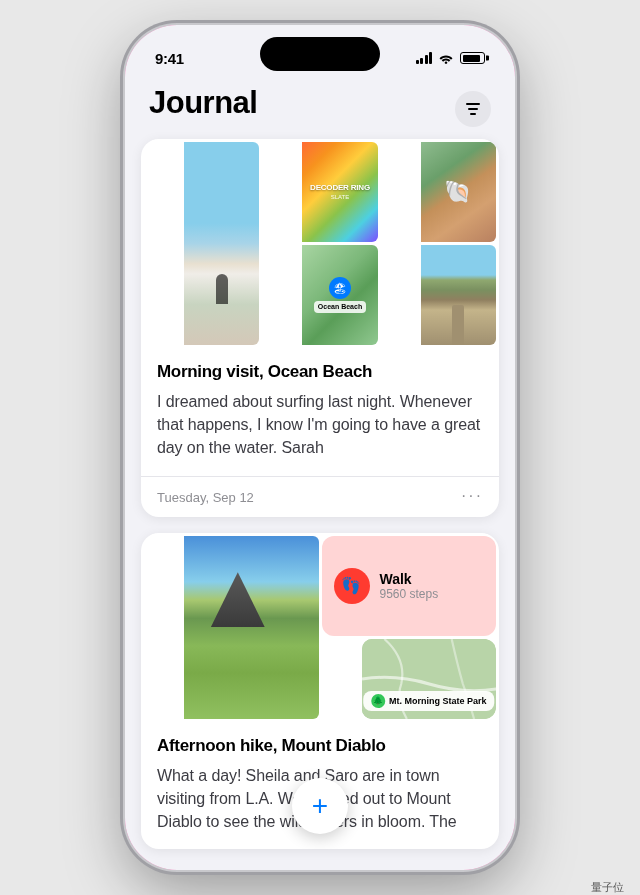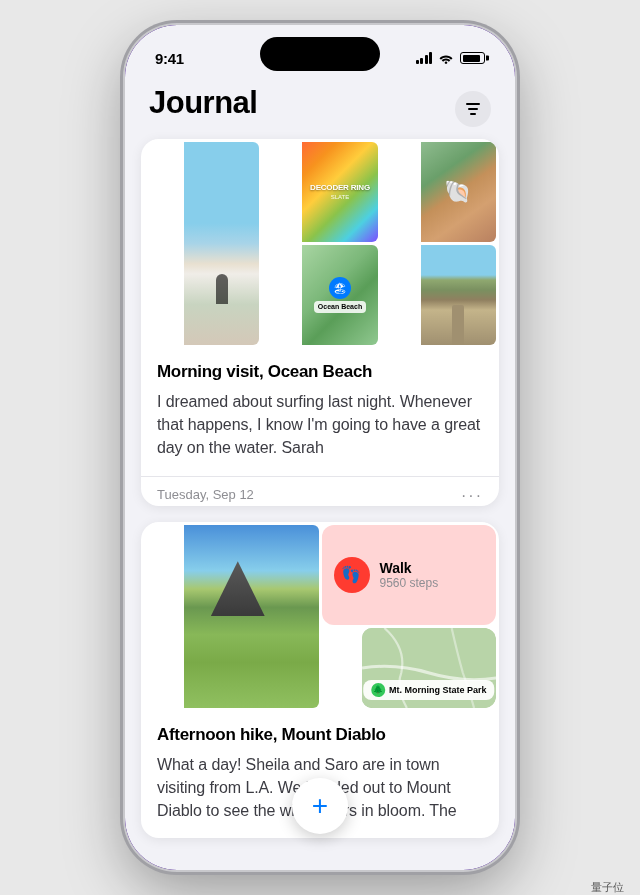--- a/index.html
+++ b/index.html
@@ -30,21 +30,21 @@
       color: #555;
       display: flex;
       align-items: center;
       gap: 4px;
     }
 
     
     .phone-frame {
       width: 390px;
       height: 845px;
-      background: #4c1d95;
+      background: #f9a8d4;
       border-radius: 52px;
       position: relative;
       box-shadow:
         0 0 0 2px #c8c8cc,
         0 0 0 5px #a0a0a5,
         0 20px 60px rgba(0,0,0,0.35);
       overflow: hidden;
     }
 
     
@@ -386,22 +386,22 @@
       font-size: 16px;
       color: #3c3c43;
       line-height: 1.45;
       letter-spacing: -0.1px;
     }
 
     
     .card-footer {
       display: flex;
       justify-content: space-between;
-      align-items: flex-start;
-      padding: 10px 16px 1px;
+      align-items: flex-end;
+      padding: 10px 16px 12px;
       border-top: 0.5px solid #e5e5ea;
     }
 
     .card-date {
       font-size: 13px;
       color: #8e8e93;
     }
 
     .card-more-btn {
       color: #8e8e93;

